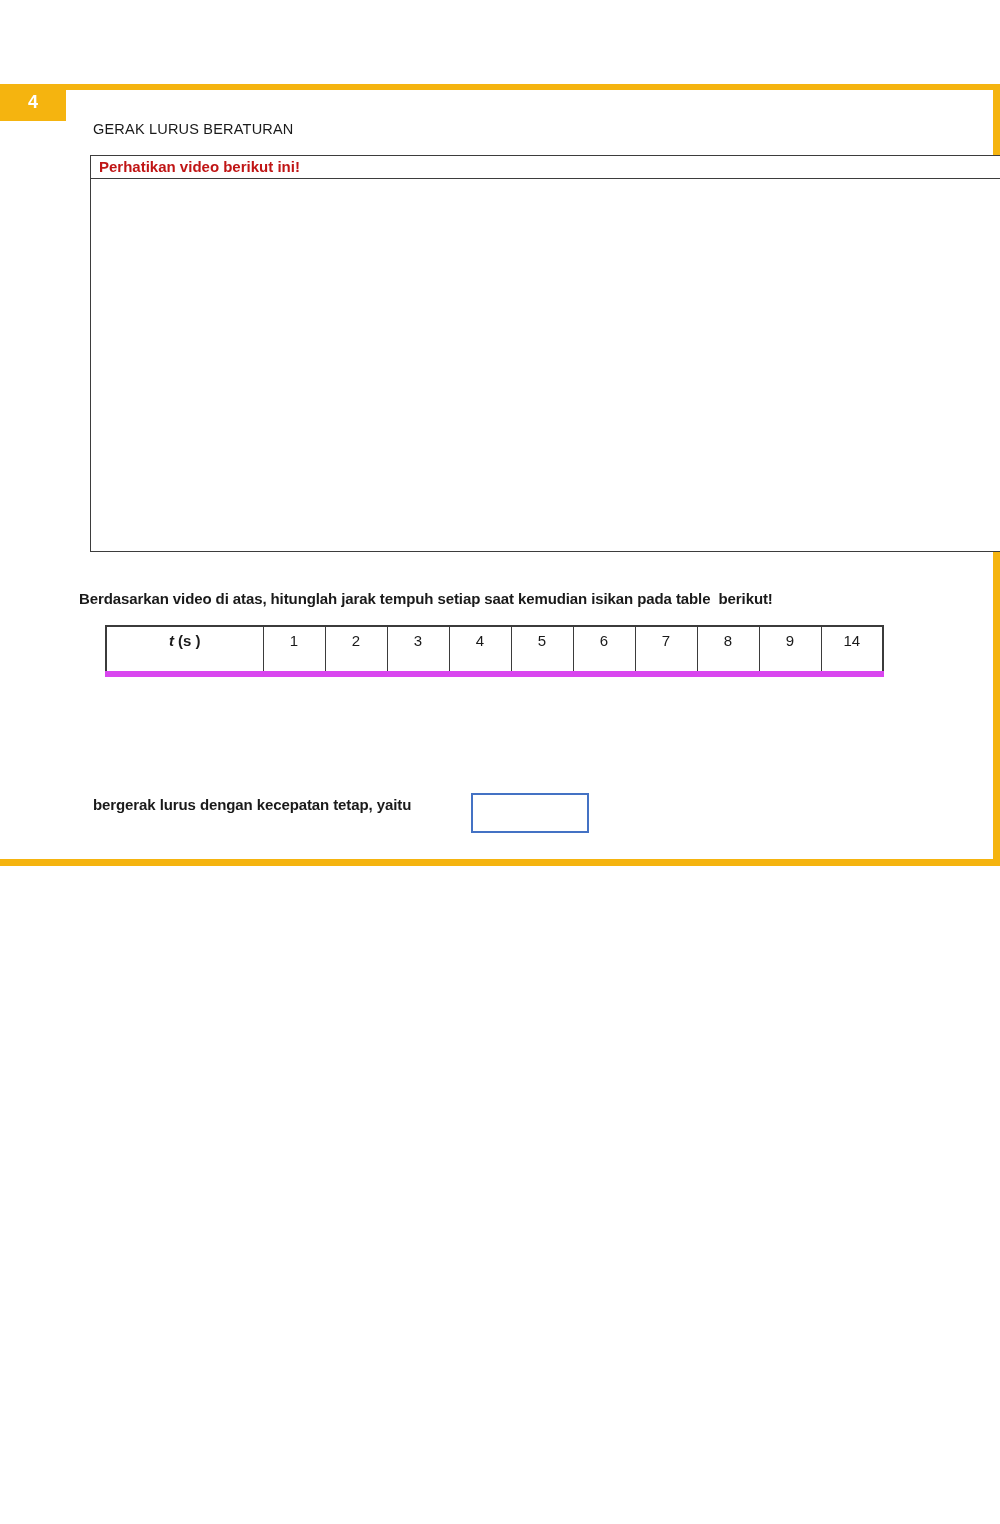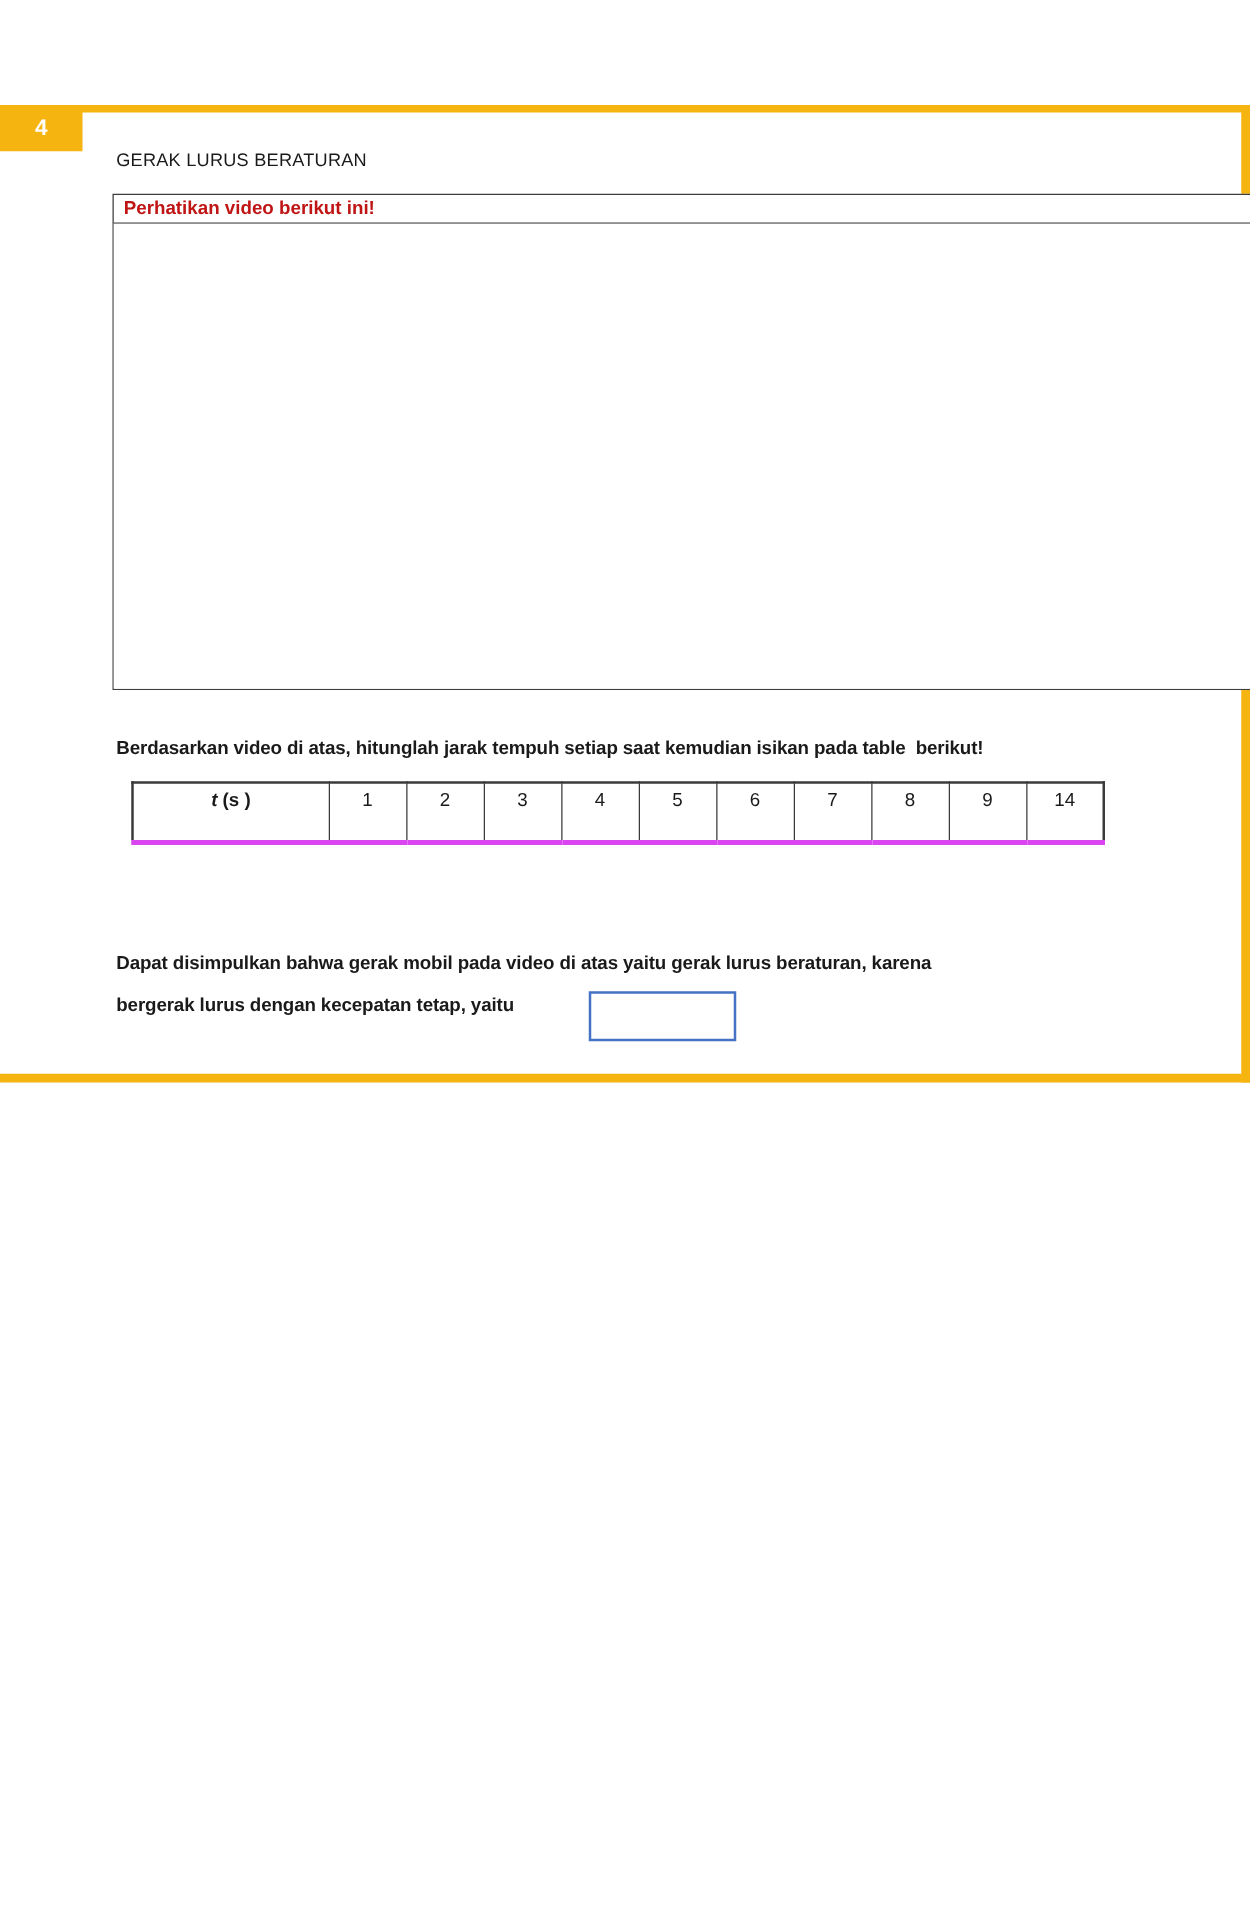--- a/index.html
+++ b/index.html
@@ -56,21 +56,21 @@
     border-bottom: 1px solid #3d3d3d;
     padding-left: 8px;
     color: var(--red);
     font-weight: bold;
     font-size: 15px;
   }
   .video-content { height: 372px; background: #ffffff; }
   
   .instruction {
     position: absolute;
-    left: 93px; top: 590px;
+    left: 79px; top: 590px;
     width: 860px;
     font-size: 15px;
     font-weight: bold;
     white-space: pre-wrap;
     letter-spacing: -0.1px;
   }
   
   .data-table {
     position: absolute;
     left: 105px; top: 625px;
@@ -82,21 +82,21 @@
   .data-table td {
     border: 1px solid #3b3b3b;
     height: 48px;
     box-sizing: border-box;
     vertical-align: top;
     text-align: center;
     padding-top: 5px;
     font-size: 15px;
   }
   .data-table { border: 2px solid #3b3b3b; }
-  .data-table tr:first-child td { border-bottom: 4px solid #d946ef; }
+  .data-table tr:first-child td { border-bottom: 6px solid #d946ef; }
   .data-table td.rowhead { font-weight: bold; }
   .data-table td.rowhead i { font-style: italic; }
   
   .conclusion-line {
     position: absolute;
     left: 93px;
     font-size: 15px;
     font-weight: bold;
     white-space: pre;
     letter-spacing: -0.1px;
@@ -158,18 +158,17 @@
           <td>5</td>
           <td>6</td>
           <td>7</td>
           <td>8</td>
           <td>9</td>
           <td>14</td>
         </tr>
     </tbody>
   </table>
 
-  <div class="conclusion-line l1">Dapat disimpulkan bahwa gerak mobil pada video di atas yaitu gerak lurus beraturan, karena</div>
   <div class="conclusion-line l2">bergerak lurus dengan kecepatan tetap, yaitu</div>
 
   <div class="answer-box"></div>
 
 </div>
 
 </body></html>

